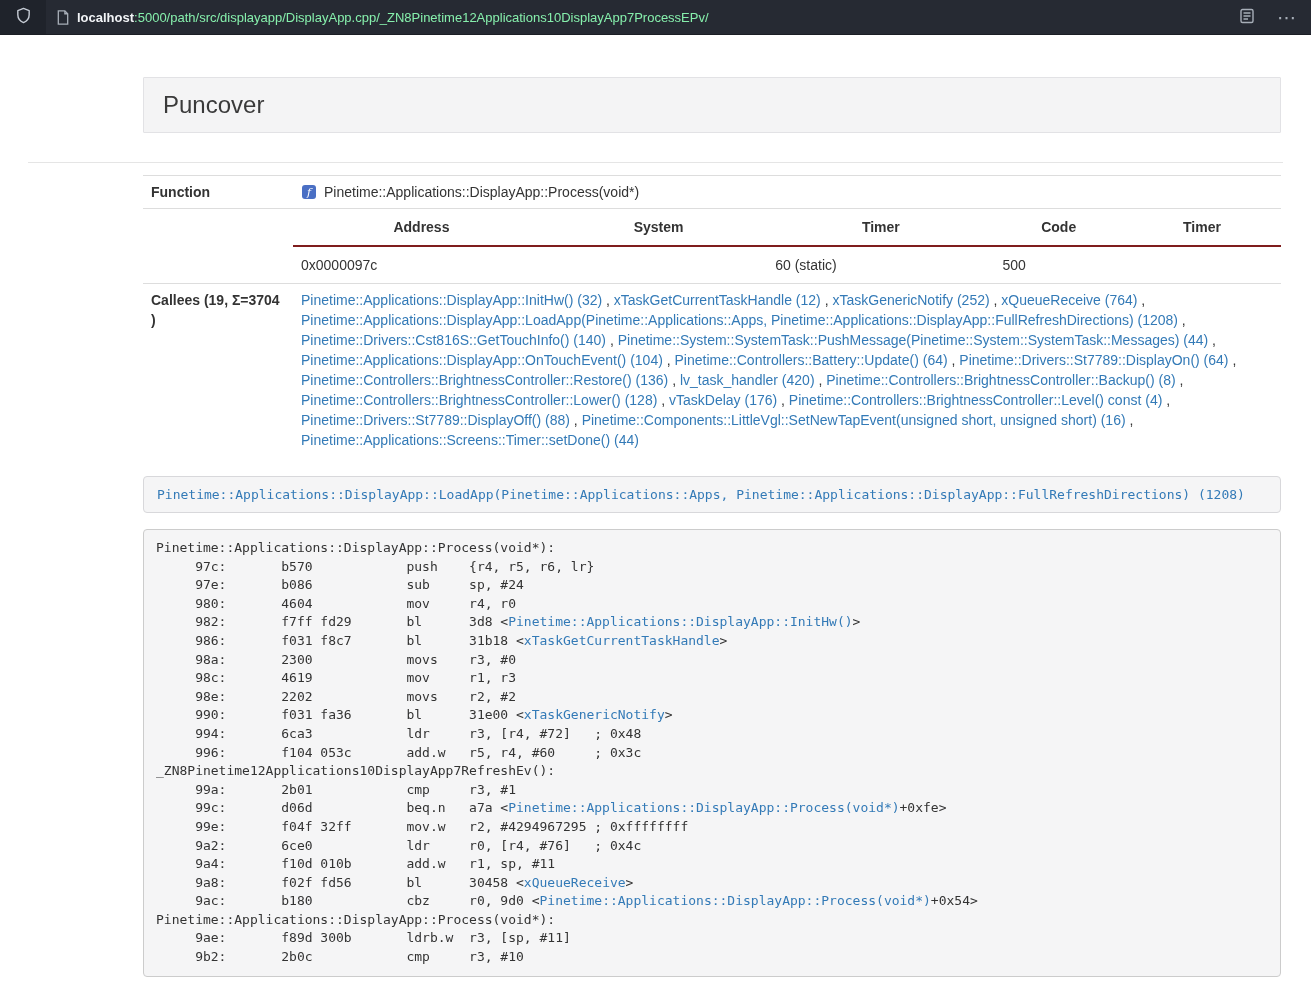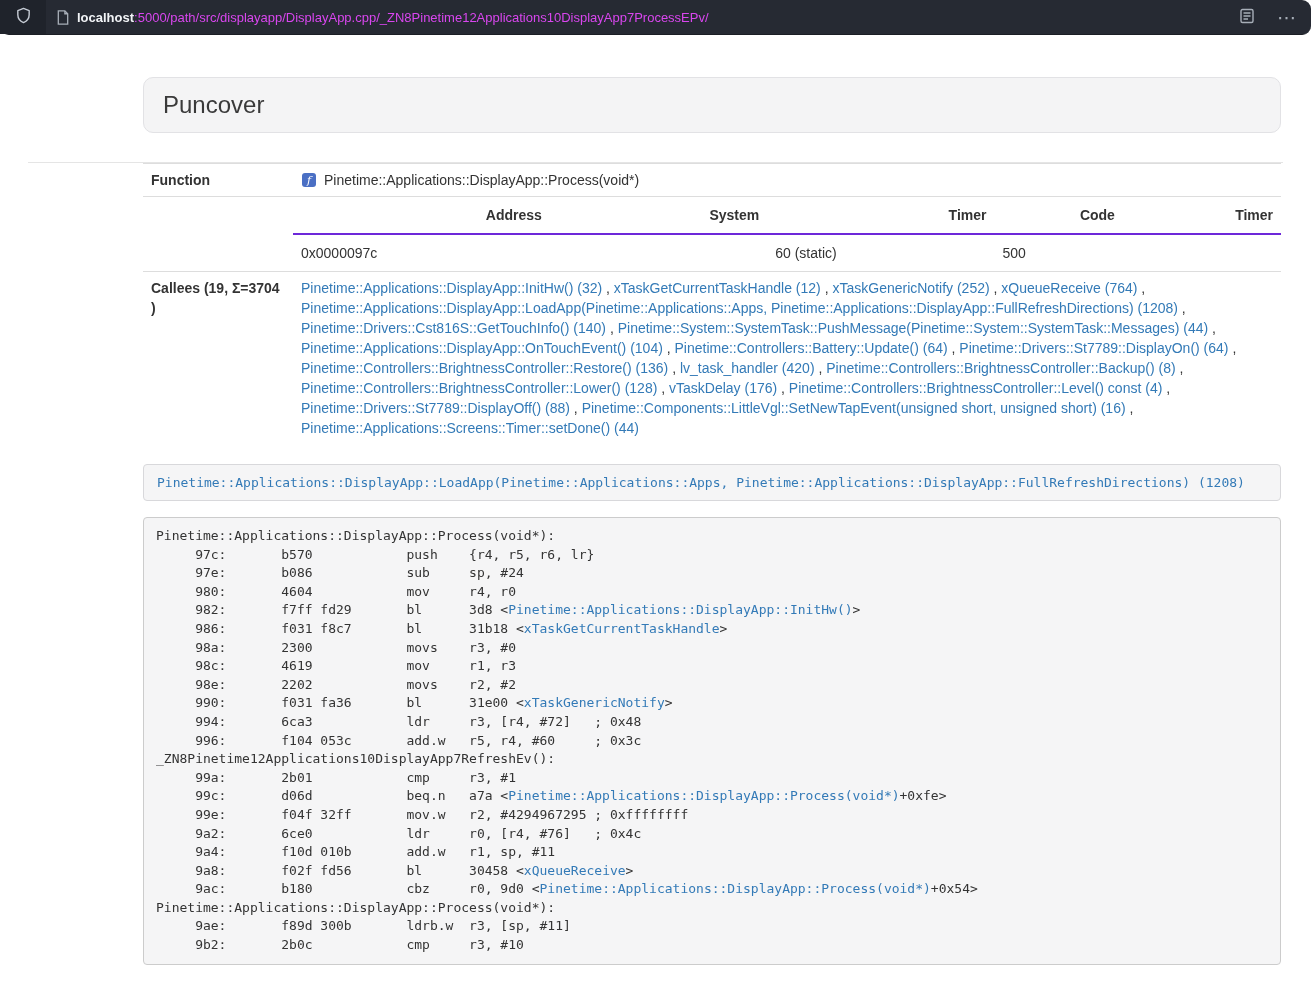--- a/index.html
+++ b/index.html
@@ -9,65 +9,64 @@
     font-family: "Liberation Sans", sans-serif;
     font-size: 14px; color: #333;
   }
   a { text-decoration: none; }
   a.lnk { color: #337ab7; cursor: pointer; }
 
   
   .topbar {
     height: 35px; background: #262a33; display: flex; align-items: center;
     border-bottom: 1px solid #1b1e25;
-    border-radius: 9px;
   }
   .shield-zone {
     width: 46px; height: 100%; display: flex; align-items: center; justify-content: center;
     background: #1f232b;
   }
   .urlbar {
     flex: 1; display: flex; align-items: center; height: 100%;
     padding-left: 10px; font-size: 13px; white-space: nowrap; overflow: hidden;
   }
   .page-glyph { display: inline-flex; margin-right: 7px; }
   .url-host { color: #f2f4f7; font-weight: bold; }
-  .url-path { color: #d946ef; }
+  .url-path { color: #86efac; }
   .bar-actions { display: flex; align-items: center; gap: 22px; padding-right: 14px; }
   .menu-dots { color: #a7aeb8; font-size: 19px; line-height: 1; letter-spacing: 1px; }
 
   
   .page { padding: 0 28px; }
   .content { margin-left: 115px; width: 1138px; }
 
   .jumbotron {
     margin-top: 42px; padding: 13px 19px;
-    background: #f4f4f5; border: 1px solid #e2e2e5; border-radius: 10px;
+    background: #f4f4f5; border: 1px solid #e2e2e5; border-radius: 1px;
   }
   .jumbotron h1 { font-size: 24px; font-weight: 400; color: #3a3a3a; }
 
   hr.rule { border: none; border-top: 1px solid #e5e5e5; margin: 29px 0 0 0; }
 
   .crumbs { margin-top: 20px; font-size: 15px; color: #333; }
   .crumbs .sep { color: #333; }
   .crumb-suffix { color: #333; }
 
-  table.symbol-table { width: 100%; border-collapse: collapse; font-size: 14px; }
+  table.symbol-table { width: 100%; border-collapse: collapse; margin-top: 12px; font-size: 14px; }
   table.symbol-table > tbody > tr > th,
   table.symbol-table > tbody > tr > td {
     border-top: 1px solid #ddd; padding: 6px 8px;
     text-align: left; vertical-align: top; line-height: 20px;
   }
   th.rowlabel { width: 150px; font-weight: bold; color: #333; }
   td.nested-cell { padding: 0 !important; }
 
   table.inner { width: 100%; border-collapse: collapse; }
   table.inner th {
-    padding: 8px; text-align: right; font-weight: bold;
-    border-bottom: 2px solid #6d28d9; line-height: 20px;
+    padding: 8px; text-align: center; font-weight: bold;
+    border-bottom: 2px solid #7f1d1d; line-height: 20px;
   }
   table.inner td { padding: 8px; line-height: 20px; }
 
   .fn-cell { display: flex; align-items: center; gap: 7px; }
   .fn-icon { display: inline-flex; }
 
   .callees-cell { line-height: 20px; }
 
   .well {
     margin-top: 20px; padding: 8px 13px;

